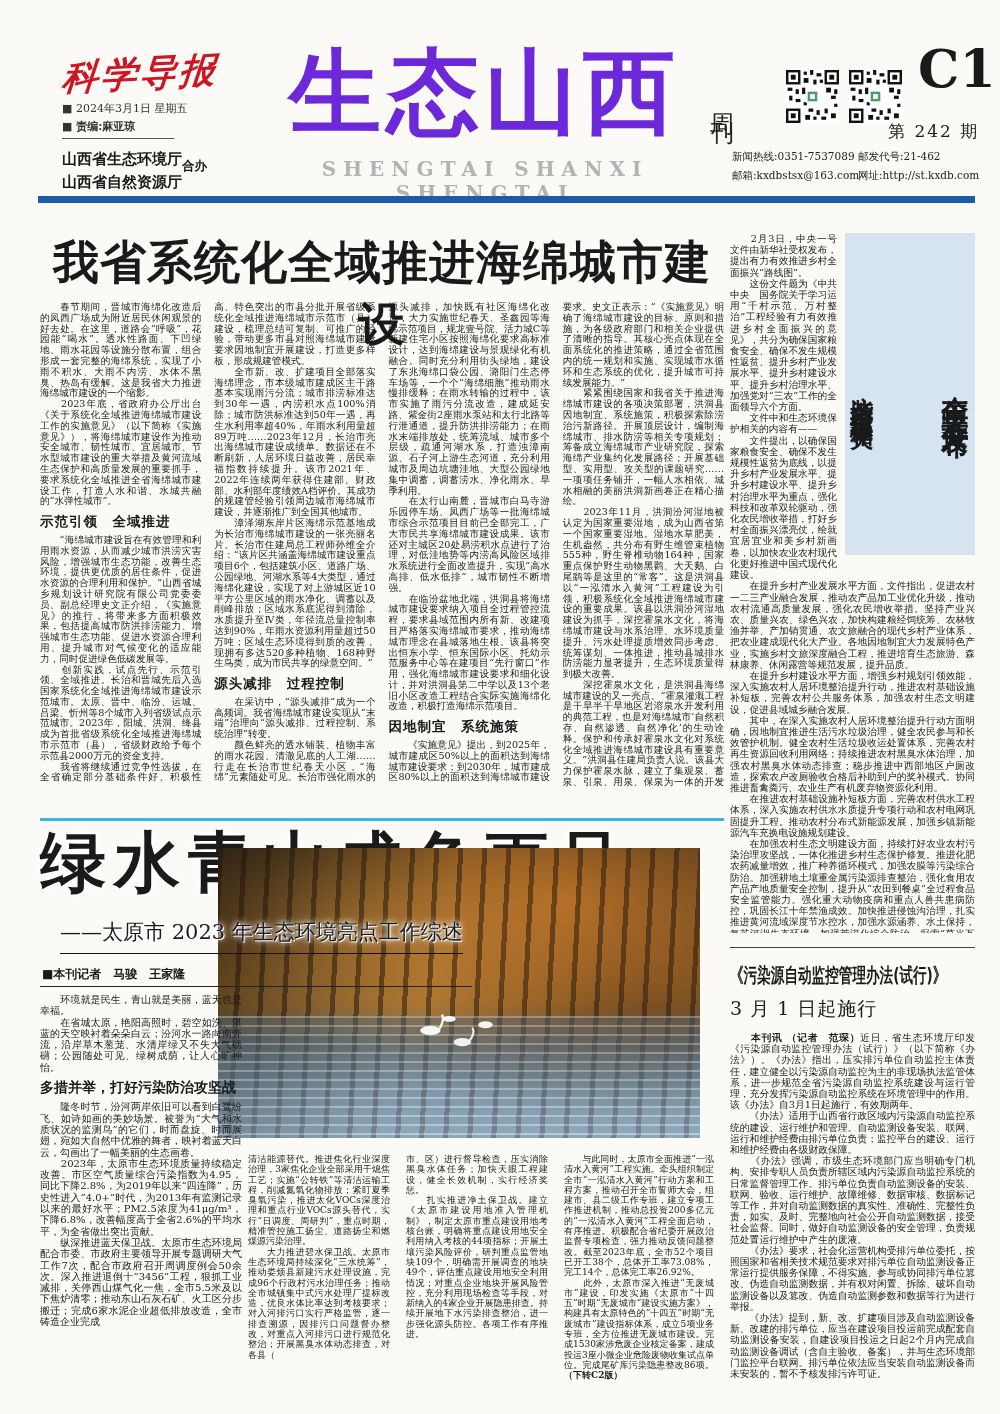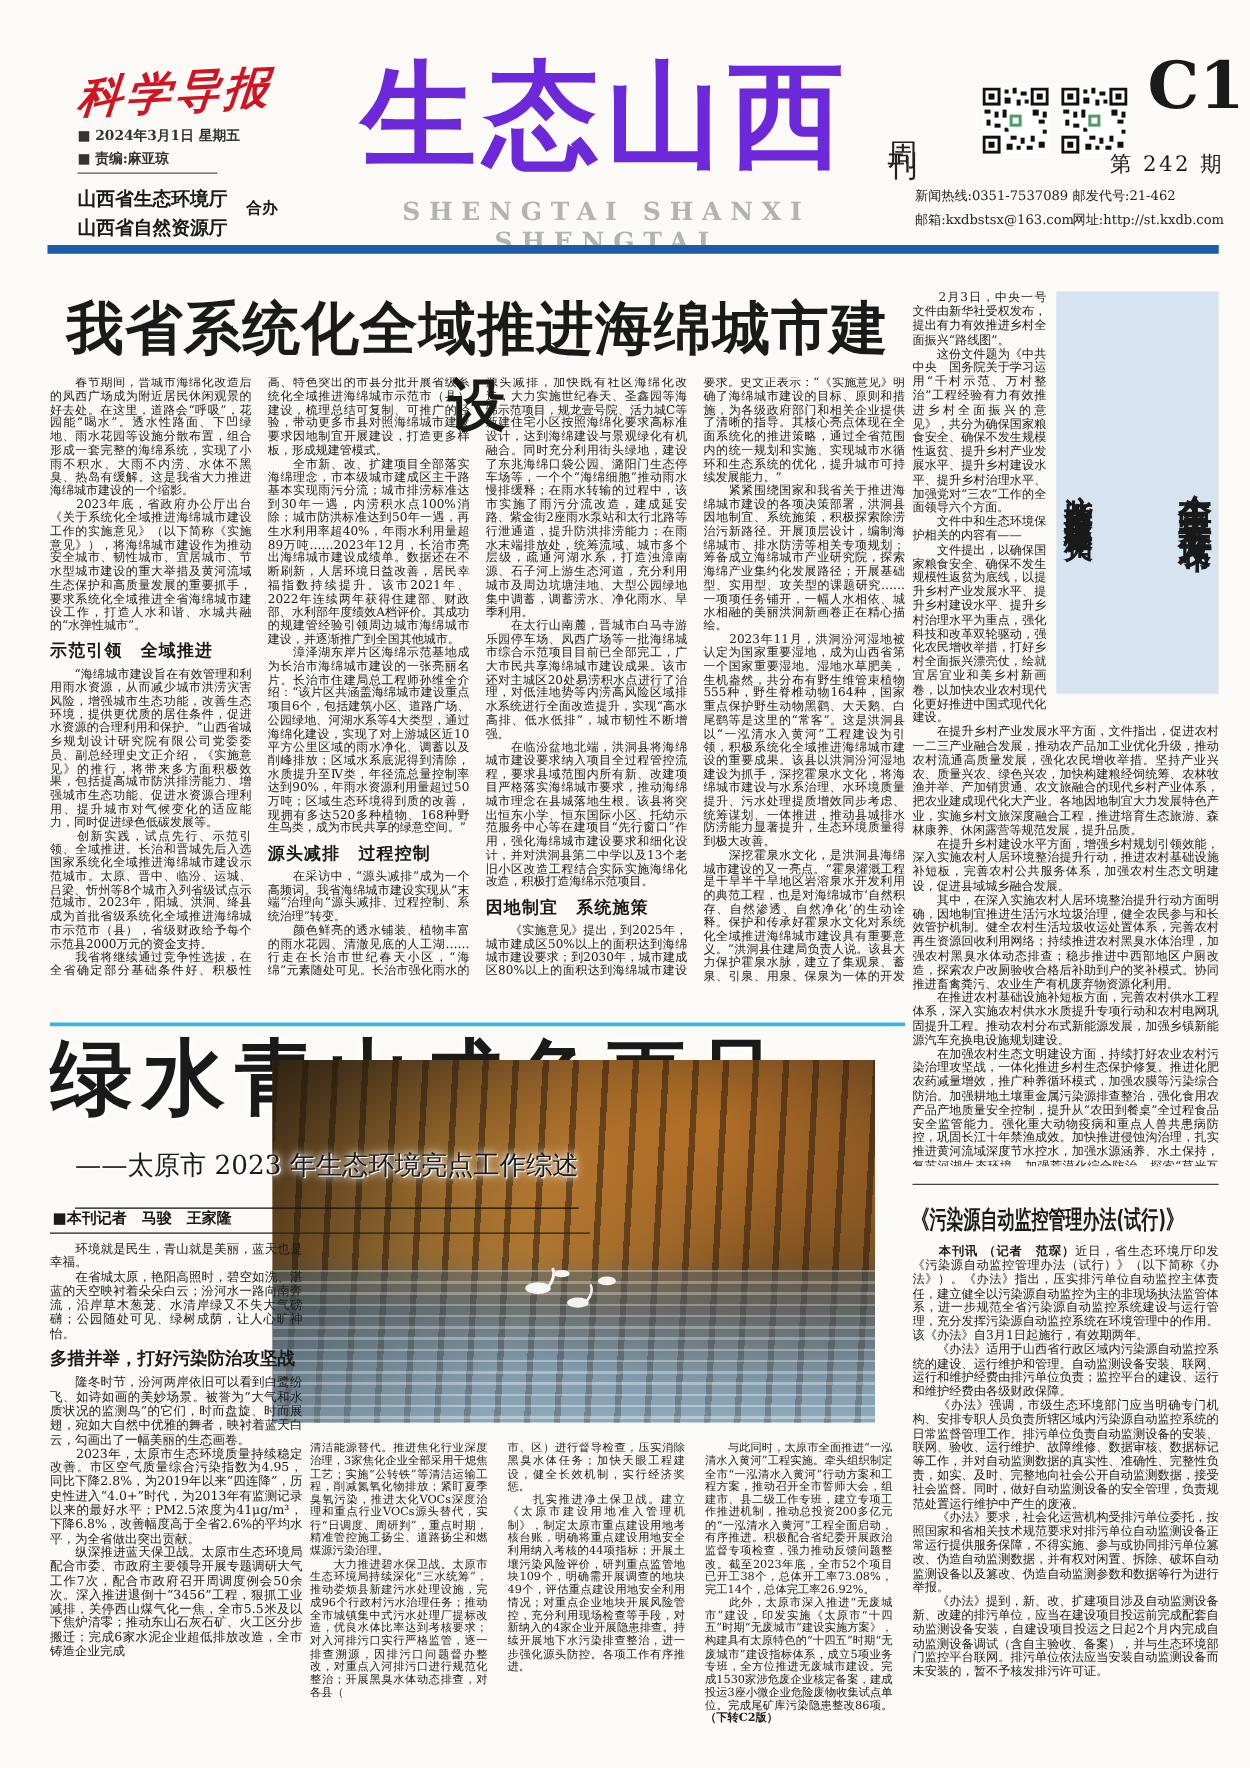--- a/index.html
+++ b/index.html
@@ -3,25 +3,25 @@
 <meta charset="utf-8">
 <style>
   html,body{margin:0;padding:0;}
   body{width:1000px;height:1414px;position:relative;background:#fbfaf6;
        font-family:"DejaVu Serif","Liberation Serif",serif;color:#1a1a1a;
        -webkit-font-smoothing:antialiased;overflow:hidden;}
   .abs{position:absolute;}
   
   .logo{left:62px;top:50px;font-size:36px;font-weight:900;font-style:italic;
         color:#d01522;transform:rotate(-3deg) skewX(-8deg);letter-spacing:3px;}
-  .meta1{left:62px;top:101px;font-size:11px;font-weight:bold;color:#333;}
+  .meta1{left:62px;top:101px;font-size:11px;font-weight:normal;color:#333;}
   .meta2{left:62px;top:119px;font-size:11px;font-weight:bold;color:#333;}
   .meta-rule{left:62px;top:138px;width:112px;border-top:1px solid #555;height:0;}
   .organizers{left:62px;top:148px;font-size:15px;font-weight:bold;line-height:1.55;white-space:pre-line;}
-  .co-label{left:197px;top:158px;font-size:12.5px;font-weight:bold;}
+  .co-label{left:182px;top:158px;font-size:12.5px;font-weight:bold;}
   .masthead{left:250px;top:44px;width:470px;text-align:center;font-size:92px;line-height:1.05;
             font-weight:900;color:#6d28d9;letter-spacing:6px;}
   .weekly{left:706px;top:94px;font-size:24px;writing-mode:vertical-rl;letter-spacing:8px;color:#222;}
   .pinyin{left:255px;top:157px;width:460px;text-align:center;color:#b3b3b3;
           font-size:20px;letter-spacing:7px;font-weight:bold;}
   .qr{width:53px;height:53px;}
   .qr1{left:786px;top:70px;} .qr2{left:849px;top:70px;}
   .c1{left:898px;top:38px;font-size:52px;font-weight:900;margin-left:20px;}
   .issue{left:888px;top:120px;font-size:17px;letter-spacing:2px;}
   .contact{font-size:10.5px;color:#222;}
@@ -65,21 +65,21 @@
       radial-gradient(ellipse at 28% 30%, rgba(225,165,70,.65), rgba(0,0,0,0) 55%),
       radial-gradient(ellipse at 88% 55%, rgba(60,40,22,.7), rgba(0,0,0,0) 50%),
       linear-gradient(180deg,#39291b 0%,#7a4f26 35%,#9a6a30 52%,#5d6a74 68%,#8fa6b5 84%,#a9c0d0 100%);}
   .water{position:absolute;left:0;bottom:0;width:100%;height:42%;
     background:repeating-linear-gradient(180deg, rgba(235,242,247,.30) 0 2px, rgba(70,92,108,.18) 2px 9px),
                linear-gradient(180deg, rgba(92,112,128,.25), rgba(150,180,200,.5));}
   .birds{position:absolute;left:30%;top:48%;width:40%;height:30%;}
   .green-head{left:0;top:22px;font-size:66px;font-weight:900;letter-spacing:8px;z-index:3;
       font-family:"DejaVu Sans","Liberation Sans",sans-serif;
       text-shadow:0 0 6px #fff,0 0 12px #fff,2px 2px 1px rgba(255,255,255,.85);}
-  .green-sub{left:20px;top:100px;font-size:21px;z-index:3;padding-bottom:20px;border-bottom:1.5px solid #111;
+  .green-sub{left:20px;top:100px;font-size:21px;z-index:3;padding-bottom:7px;border-bottom:1.5px solid #111;
       text-shadow:0 0 5px #fff,0 0 9px #fff,1px 1px 0 #fff;}
   .green-byline{left:2px;top:148px;font-size:12px;font-weight:bold;z-index:3;}
   .byline-rule{left:0;top:168px;width:432px;height:0;border-top:1px solid #222;z-index:3;}
   .tcol{text-align:justify;overflow:hidden;z-index:2;}
   .tcol p{margin:0;white-space:pre-line;}
   .tcol h4{font-size:14px;font-weight:700;margin:9px 0 8px;
       font-family:"DejaVu Sans","Liberation Sans",sans-serif;}
   .tcol1{left:0;top:176px;width:202px;height:420px;font-size:10px;line-height:11.3px;}
   .tc{top:336px;width:142px;height:258px;font-size:9px;line-height:10.3px;}
   .tcol2{left:208px;} .tcol3{left:366px;} .tcol4{left:524px;width:150px;}
@@ -193,20 +193,21 @@
 　　在提升乡村建设水平方面，增强乡村规划引领效能，深入实施农村人居环境整治提升行动，推进农村基础设施补短板，完善农村公共服务体系，加强农村生态文明建设，促进县域城乡融合发展。
 　　其中，在深入实施农村人居环境整治提升行动方面明确，因地制宜推进生活污水垃圾治理，健全农民参与和长效管护机制。健全农村生活垃圾收运处置体系，完善农村再生资源回收利用网络；持续推进农村黑臭水体治理，加强农村黑臭水体动态排查；稳步推进中西部地区户厕改造，探索农户改厕验收合格后补助到户的奖补模式。协同推进畜禽粪污、农业生产有机废弃物资源化利用。
 　　在推进农村基础设施补短板方面，完善农村供水工程体系，深入实施农村供水水质提升专项行动和农村电网巩固提升工程。推动农村分布式新能源发展，加强乡镇新能源汽车充换电设施规划建设。
 　　在加强农村生态文明建设方面，持续打好农业农村污染治理攻坚战，一体化推进乡村生态保护修复。推进化肥农药减量增效，推广种养循环模式，加强农膜等污染综合防治。加强耕地土壤重金属污染源排查整治，强化食用农产品产地质量安全控制，提升从“农田到餐桌”全过程食品安全监管能力。强化重大动物疫病和重点人兽共患病防控，巩固长江十年禁渔成效。加快推进侵蚀沟治理，扎实推进黄河流域深度节水控水，加强水源涵养、水土保持，复苏河湖生态环境。加强荒漠化综合防治，探索“草光互补”模式，全力打好“三北”工程攻坚战，鼓励通过多种方式参与防沙治沙和生态建设。优化草原生态保护补奖政策，健全横向补偿机制。加强森林草原防灭火。实施生态系统碳汇能力巩固提升行动。</p>
 
 </div>
 <div class="abs rail-divider"></div>
 
 <div class="abs rail2">
   <div class="reg-title">《污染源自动监控管理办法(试行)》</div>
+  <div class="reg-sub">3 月 1 日起施行</div>
   <p class="reg-body"><b>　　本刊讯 （记者　范琛）</b><span>近日，省生态环境厅印发《污染源自动监控管理办法（试行）》（以下简称《办法》）。《办法》指出，压实排污单位自动监控主体责任，建立健全以污染源自动监控为主的非现场执法监管体系，进一步规范全省污染源自动监控系统建设与运行管理，充分发挥污染源自动监控系统在环境管理中的作用。该《办法》自3月1日起施行，有效期两年。
 　　《办法》适用于山西省行政区域内污染源自动监控系统的建设、运行维护和管理。自动监测设备安装、联网、运行和维护经费由排污单位负责；监控平台的建设、运行和维护经费由各级财政保障。
 　　《办法》强调，市级生态环境部门应当明确专门机构、安排专职人员负责所辖区域内污染源自动监控系统的日常监督管理工作。排污单位负责自动监测设备的安装、联网、验收、运行维护、故障维修、数据审核、数据标记等工作，并对自动监测数据的真实性、准确性、完整性负责，如实、及时、完整地向社会公开自动监测数据，接受社会监督。同时，做好自动监测设备的安全管理，负责规范处置运行维护中产生的废液。
 　　《办法》要求，社会化运营机构受排污单位委托，按照国家和省相关技术规范要求对排污单位自动监测设备正常运行提供服务保障，不得实施、参与或协同排污单位篡改、伪造自动监测数据，并有权对闲置、拆除、破坏自动监测设备以及篡改、伪造自动监测参数和数据等行为进行举报。
 　　《办法》提到，新、改、扩建项目涉及自动监测设备新、改建的排污单位，应当在建设项目投运前完成配套自动监测设备安装，自建设项目投运之日起2个月内完成自动监测设备调试（含自主验收、备案），并与生态环境部门监控平台联网。排污单位依法应当安装自动监测设备而未安装的，暂不予核发排污许可证。</span></p>
 </div>
 
 <div class="abs south">
   <div class="cyanline"></div>
   <div class="photo">

